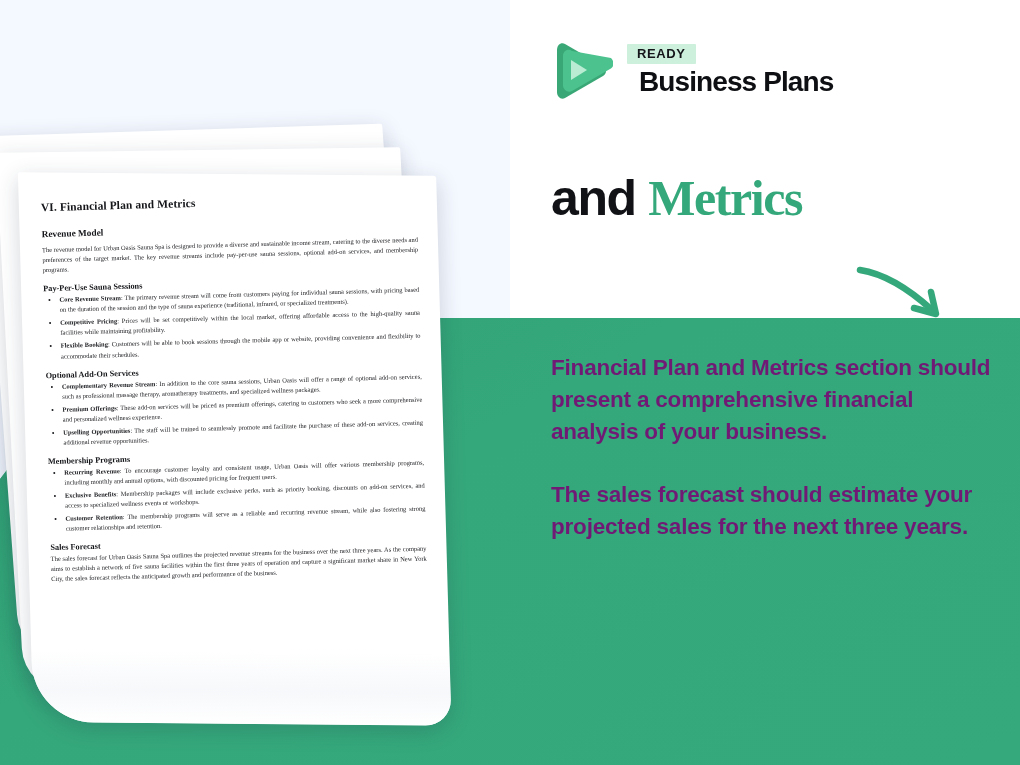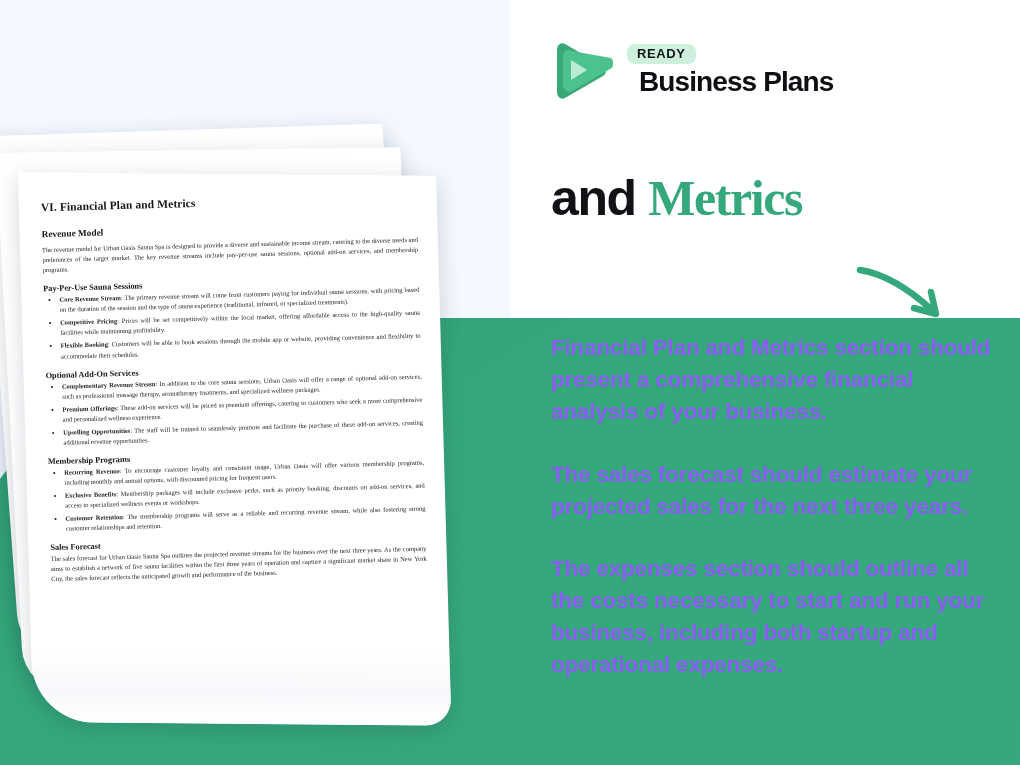--- a/index.html
+++ b/index.html
@@ -169,21 +169,21 @@
   .logo-mark { width: 62px; height: 70px; display: block; }
   .logo-text { display: flex; flex-direction: column; gap: 2px; }
   .logo-badge {
     align-self: flex-start;
     background: #cdf0dc;
     color: #14161a;
     font-size: 13px;
     font-weight: bold;
     letter-spacing: 0.6px;
     padding: 3px 10px 4px 10px;
-    border-radius: 8px;
+    border-radius: 1px;
     line-height: 1;
   }
   .logo-name {
     font-size: 28px;
     font-weight: bold;
     letter-spacing: -0.9px;
     color: #0e0f12;
     line-height: 1.15;
     margin-left: 12px;
   }
@@ -203,23 +203,23 @@
 
   .arrow {
     position: absolute;
     left: 856px; top: 262px;
     width: 110px; height: 62px;
   }
 
   
   .copy {
     position: absolute;
-    left: 551px; top: 332px;
+    left: 551px; top: 352px;
     width: 444px;
-    color: #8b5cf6;
+    color: #701a75;
     font-size: 22.5px;
     font-weight: bold;
     line-height: 1.43;
     letter-spacing: -0.2px;
   }
   .copy p { margin: 0 0 30px 0; }
   .copy p:last-child { margin-bottom: 0; }
 </style>
 </head>
 <body>
@@ -328,16 +328,15 @@
   </div>
 
   <svg class="arrow" viewBox="0 0 110 62">
     <path d="M4 8 C30 12 54 28 76 48" stroke="#35a87b" stroke-width="6.5" fill="none" stroke-linecap="round"></path>
     <path d="M58 46 L80 52 L75 30" stroke="#35a87b" stroke-width="6.5" fill="none" stroke-linecap="round" stroke-linejoin="round"></path>
   </svg>
 
   <div class="copy">
     <p>Financial Plan and Metrics section should present a comprehensive financial analysis of your business.</p>
     <p>The sales forecast should estimate your projected sales for the next three years.</p>
-    <p>The expenses section should outline all the costs necessary to start and run your business, including both startup and operational expenses.</p>
   </div>
 
 </div>
 
 </body></html>

